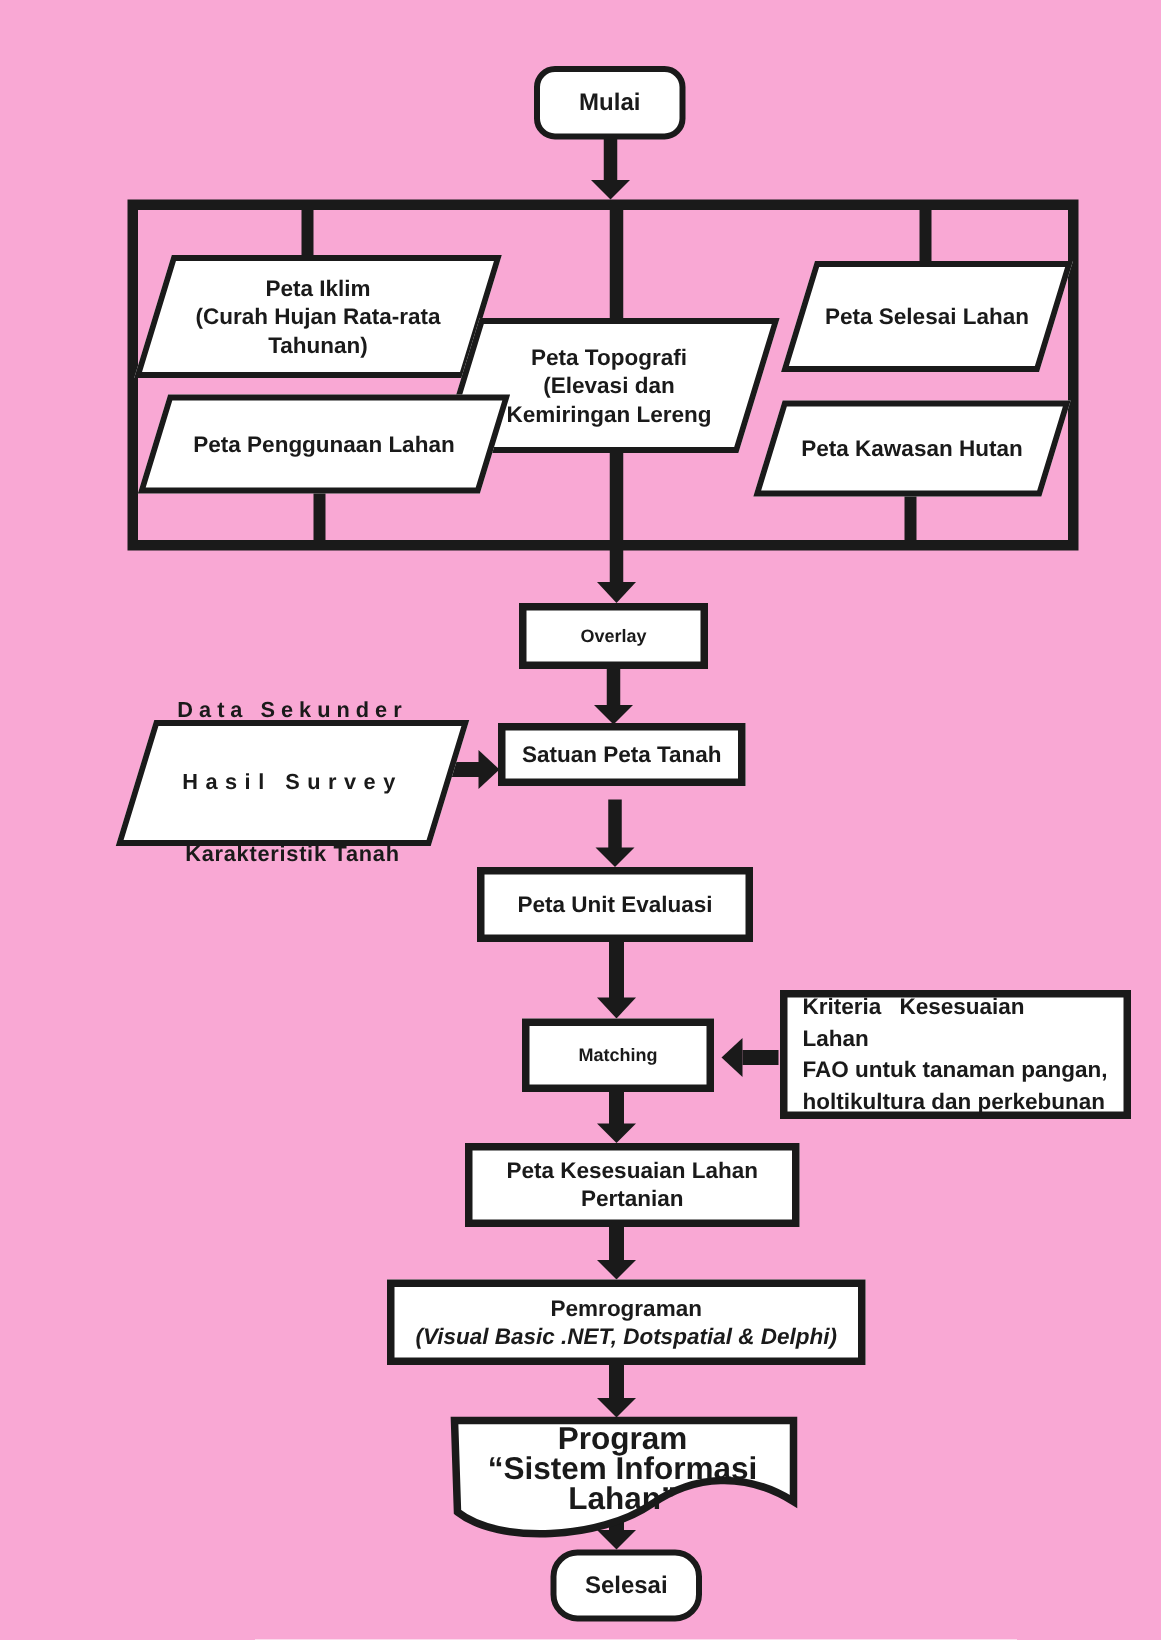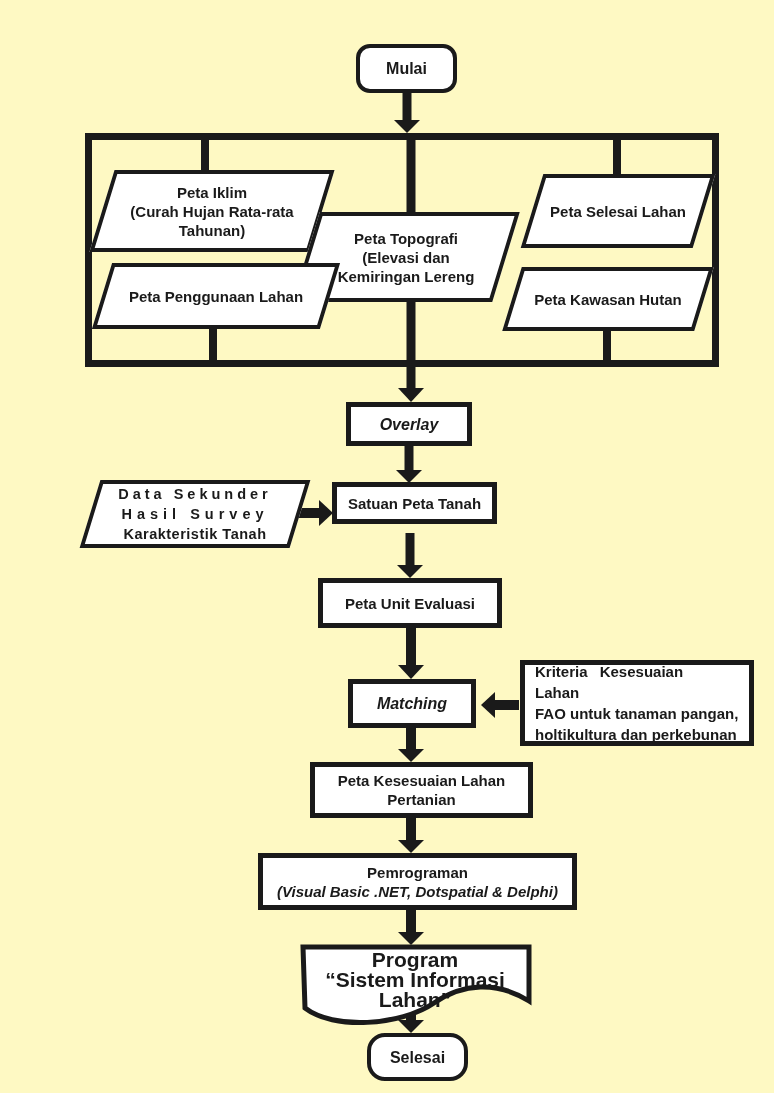--- a/index.html
+++ b/index.html
@@ -1,28 +1,28 @@
 <!DOCTYPE html>
 <html><head>
 <meta charset="utf-8">
 <style>
   html,body{margin:0;padding:0;background:#ffffff;}
   #canvas{
-    position:relative;width:774px;height:1093px;background:#fef9c3;overflow:hidden;
+    position:relative;width:774px;height:1093px;background:#f9a8d4;overflow:hidden;
     font-family:"Liberation Sans","DejaVu Sans",sans-serif;color:#1a1a1a;
   }
   #wires{position:absolute;left:0;top:0;z-index:0;}
   .node{
     position:absolute;display:flex;flex-direction:column;align-items:center;justify-content:center;
     text-align:center;font-weight:bold;font-size:15px;line-height:19px;
     background:#ffffff;border:4px solid #1a1a1a;box-sizing:border-box;z-index:2;
   }
   .rounded{border-radius:14px;font-size:16px;}
   .b5{border-width:5px;}
-  .italic{font-style:italic;font-size:16px;align-items:center;}
+  .italic{font-size:12px;align-items:center;}
   .container-box{
     position:absolute;border:7px solid #1a1a1a;background:transparent;
     box-sizing:border-box;z-index:1;
   }
   .para{border:none;background:transparent;}
   .para::before{
     content:'';position:absolute;inset:0;background:#ffffff;border:4px solid #1a1a1a;
     transform:skewX(-17deg);box-sizing:border-box;
   }
   .para > span{position:relative;}
@@ -115,21 +115,21 @@
   </div>
 
   <div class="node para" style="left:512px;top:267px;width:192px;height:64px;">
     <span>Peta Kawasan Hutan</span>
   </div>
 
   <div class="node b5 italic" style="left:346px;top:402px;width:126px;height:44px;">
     <span>Overlay</span>
   </div>
 
-  <div class="node para" style="left:90px;top:480px;width:210px;height:68px;font-size:14.5px;line-height:20px;">
+  <div class="node para" style="left:90px;top:480px;width:210px;height:84px;font-size:14.5px;line-height:20px;gap:28px;">
     <span class="ls1">Data Sekunder</span>
     <span class="ls2">Hasil Survey</span>
     <span class="ls3">Karakteristik Tanah</span>
   </div>
 
   <div class="node b5" style="left:332px;top:482px;width:165px;height:42px;">
     <span>Satuan Peta Tanah</span>
   </div>
 
   <div class="node b5" style="left:318px;top:578px;width:184px;height:50px;">

